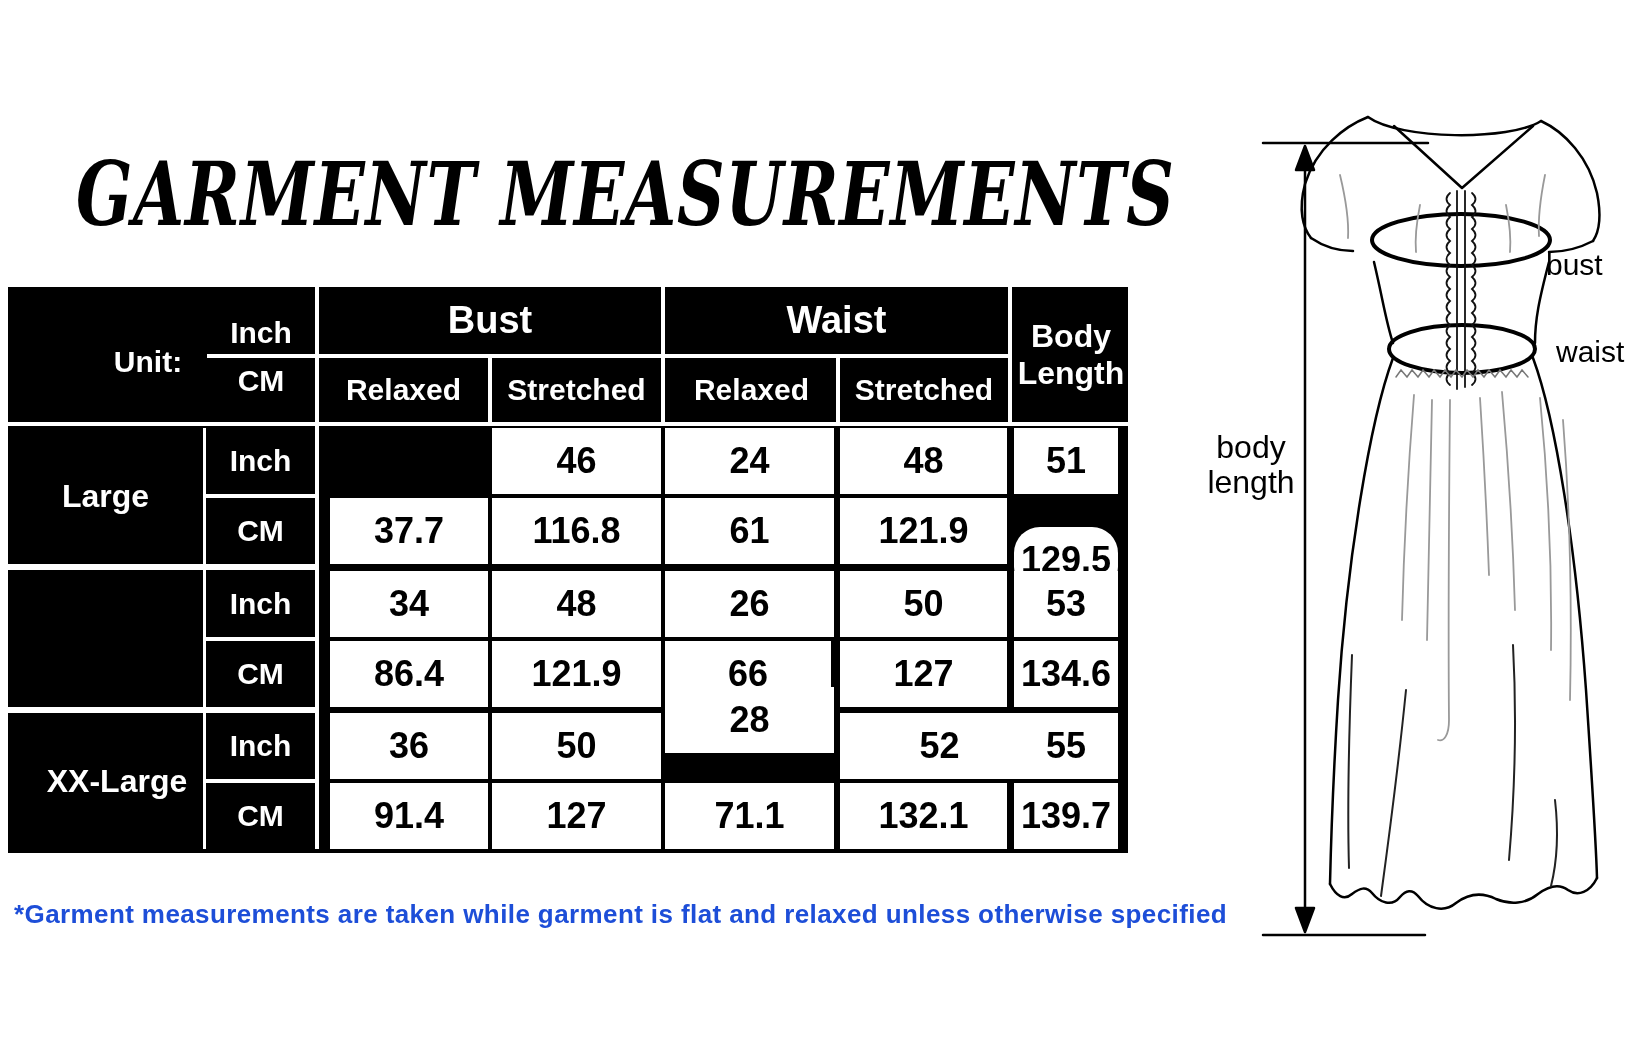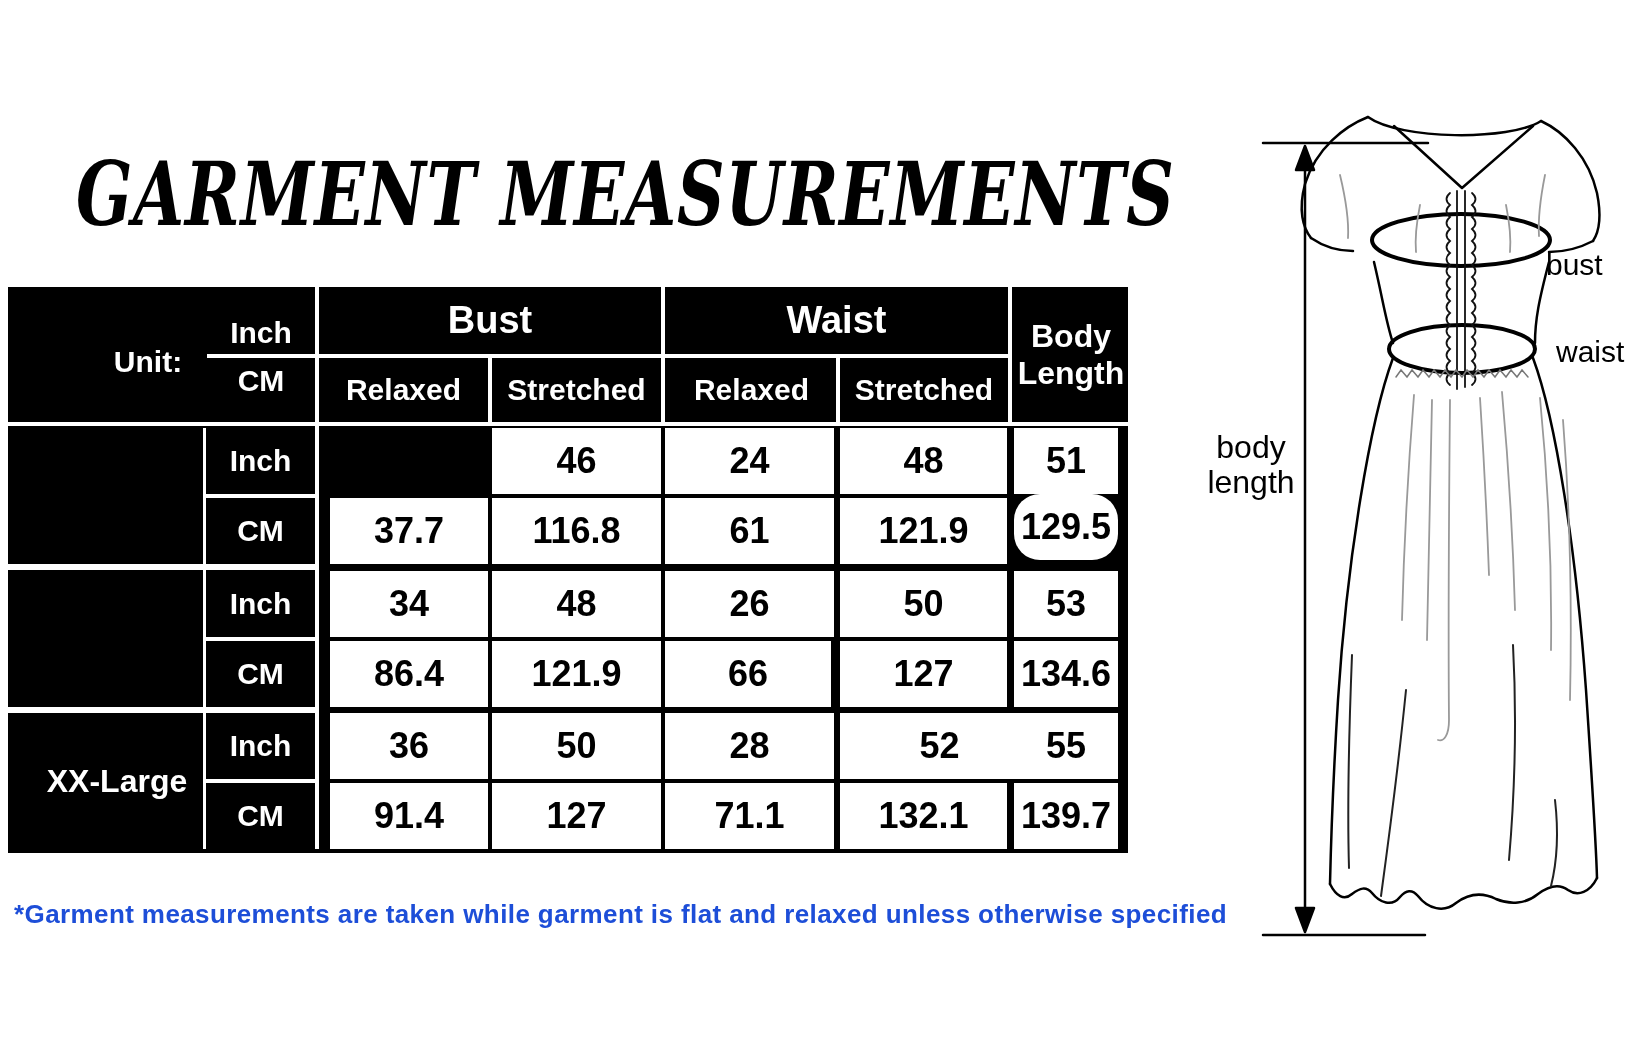--- a/index.html
+++ b/index.html
@@ -39,55 +39,56 @@
 
   <div class="cell hcell fs38" style="left:319px;top:287px;width:342px;height:67px;">Bust</div>
   <div class="cell hcell fs38" style="left:665px;top:287px;width:343px;height:67px;">Waist</div>
   <div class="cell hcell fs32" style="left:1014px;top:287px;width:114px;height:135px;line-height:1.15;">Body Length</div>
 
   <div class="cell hcell fs30" style="left:319px;top:358px;width:169px;height:64px;">Relaxed</div>
   <div class="cell hcell fs30" style="left:492px;top:358px;width:169px;height:64px;">Stretched</div>
   <div class="cell hcell fs30" style="left:665px;top:358px;width:173px;height:64px;">Relaxed</div>
   <div class="cell hcell fs30" style="left:840px;top:358px;width:168px;height:64px;">Stretched</div>
 
+  <div class="cell hcell fs32" style="left:8px;top:428px;width:195px;height:136px;">Large</div>
   <div class="cell hcell fs32" style="left:8px;top:713px;width:218px;height:136px;">XX-Large</div>
 
   <div class="cell hcell fs30" style="left:206px;top:428px;width:109px;height:66px;">Inch</div>
   <div class="cell hcell fs30" style="left:206px;top:498px;width:109px;height:66px;">CM</div>
   <div class="cell hcell fs30" style="left:206px;top:571px;width:109px;height:66px;">Inch</div>
   <div class="cell hcell fs30" style="left:206px;top:641px;width:109px;height:66px;">CM</div>
   <div class="cell hcell fs30" style="left:206px;top:713px;width:109px;height:66px;">Inch</div>
   <div class="cell hcell fs30" style="left:206px;top:783px;width:109px;height:66px;">CM</div>
 
   <div class="cell wcell" style="left:492px;top:428px;width:169px;height:66px;">46</div>
   <div class="cell wcell" style="left:665px;top:428px;width:169px;height:66px;">24</div>
   <div class="cell wcell" style="left:840px;top:428px;width:167px;height:66px;">48</div>
   <div class="cell wcell" style="left:1014px;top:428px;width:104px;height:66px;">51</div>
 
   <div class="cell wcell" style="left:330px;top:498px;width:158px;height:66px;">37.7</div>
   <div class="cell wcell" style="left:492px;top:498px;width:169px;height:66px;">116.8</div>
   <div class="cell wcell" style="left:665px;top:498px;width:169px;height:66px;">61</div>
   <div class="cell wcell" style="left:840px;top:498px;width:167px;height:66px;">121.9</div>
-  <div class="cell wcell" style="left:1014px;top:494px;width:104px;height:66px;border-radius:26px;">129.5</div>
+  <div class="cell wcell" style="left:1014px;top:527px;width:104px;height:66px;border-radius:26px;">129.5</div>
 
   <div class="cell wcell" style="left:330px;top:571px;width:158px;height:66px;">34</div>
   <div class="cell wcell" style="left:492px;top:571px;width:169px;height:66px;">48</div>
   <div class="cell wcell" style="left:665px;top:571px;width:169px;height:66px;">26</div>
   <div class="cell wcell" style="left:840px;top:571px;width:167px;height:66px;">50</div>
   <div class="cell wcell" style="left:1014px;top:571px;width:104px;height:66px;">53</div>
 
   <div class="cell wcell" style="left:330px;top:641px;width:158px;height:66px;">86.4</div>
   <div class="cell wcell" style="left:492px;top:641px;width:169px;height:66px;">121.9</div>
   <div class="cell wcell" style="left:665px;top:641px;width:166px;height:66px;">66</div>
   <div class="cell wcell" style="left:840px;top:641px;width:167px;height:66px;">127</div>
   <div class="cell wcell" style="left:1014px;top:641px;width:104px;height:66px;">134.6</div>
 
   <div class="cell wcell" style="left:330px;top:713px;width:158px;height:66px;">36</div>
   <div class="cell wcell" style="left:492px;top:713px;width:169px;height:66px;">50</div>
-  <div class="cell wcell" style="left:665px;top:713px;width:169px;height:66px;">28</div>
+  <div class="cell wcell" style="left:665px;top:687px;width:169px;height:66px;">28</div>
   <div class="cell wcell" style="left:840px;top:713px;width:167px;height:66px;padding-left:16px;">52</div>
   <div class="cell wcell" style="left:1014px;top:713px;width:104px;height:66px;">55</div>
 
   <div class="cell wcell" style="left:330px;top:783px;width:158px;height:66px;">91.4</div>
   <div class="cell wcell" style="left:492px;top:783px;width:169px;height:66px;">127</div>
   <div class="cell wcell" style="left:665px;top:783px;width:169px;height:66px;">71.1</div>
   <div class="cell wcell" style="left:840px;top:783px;width:167px;height:66px;">132.1</div>
   <div class="cell wcell" style="left:1014px;top:783px;width:104px;height:66px;">139.7</div>
 
   <div class="wline" style="left:207px;top:354px;width:804px;height:4px;"></div>

